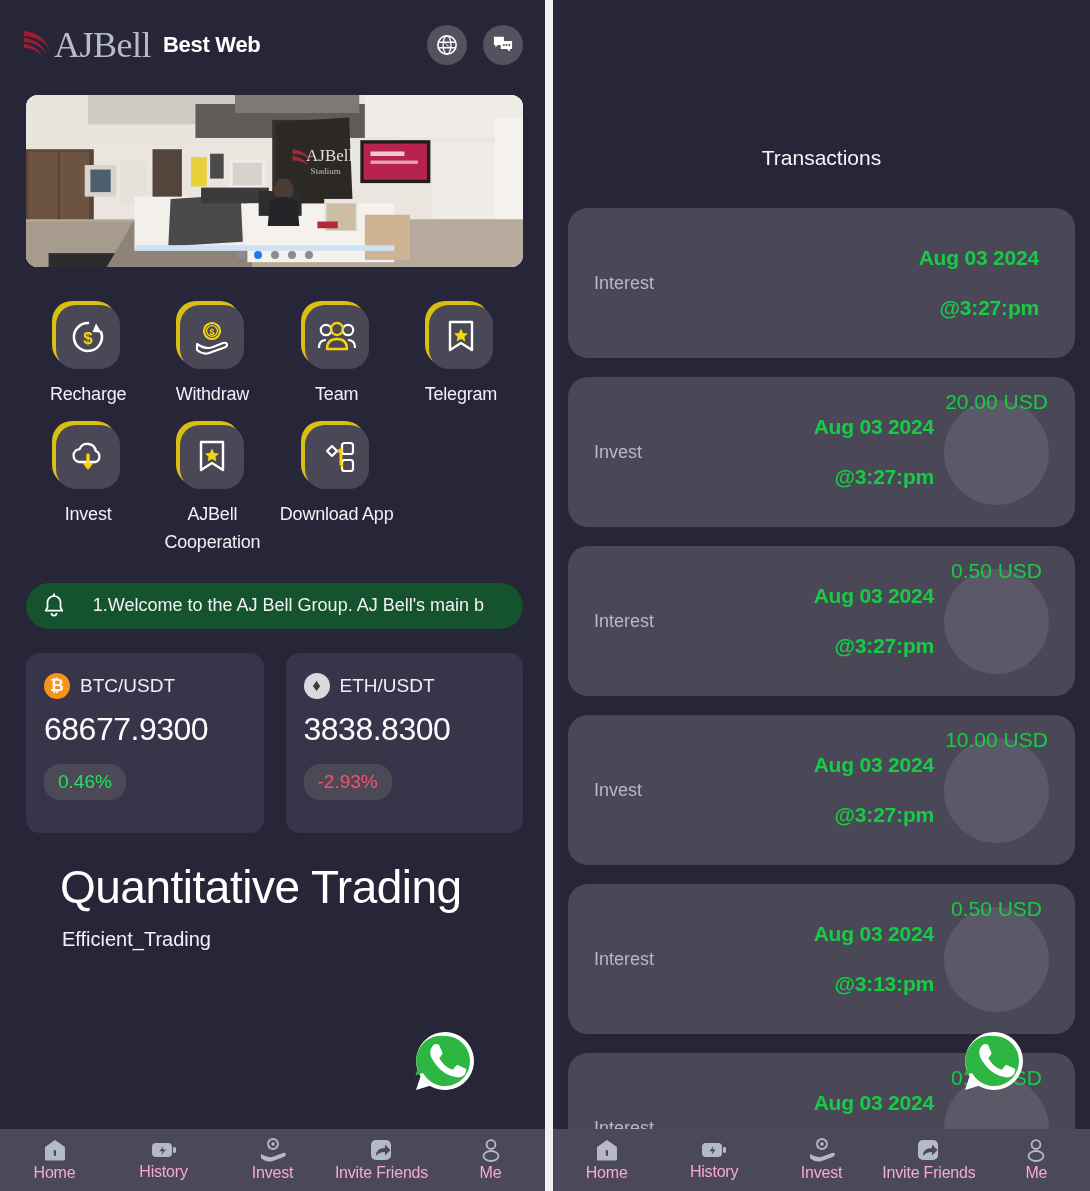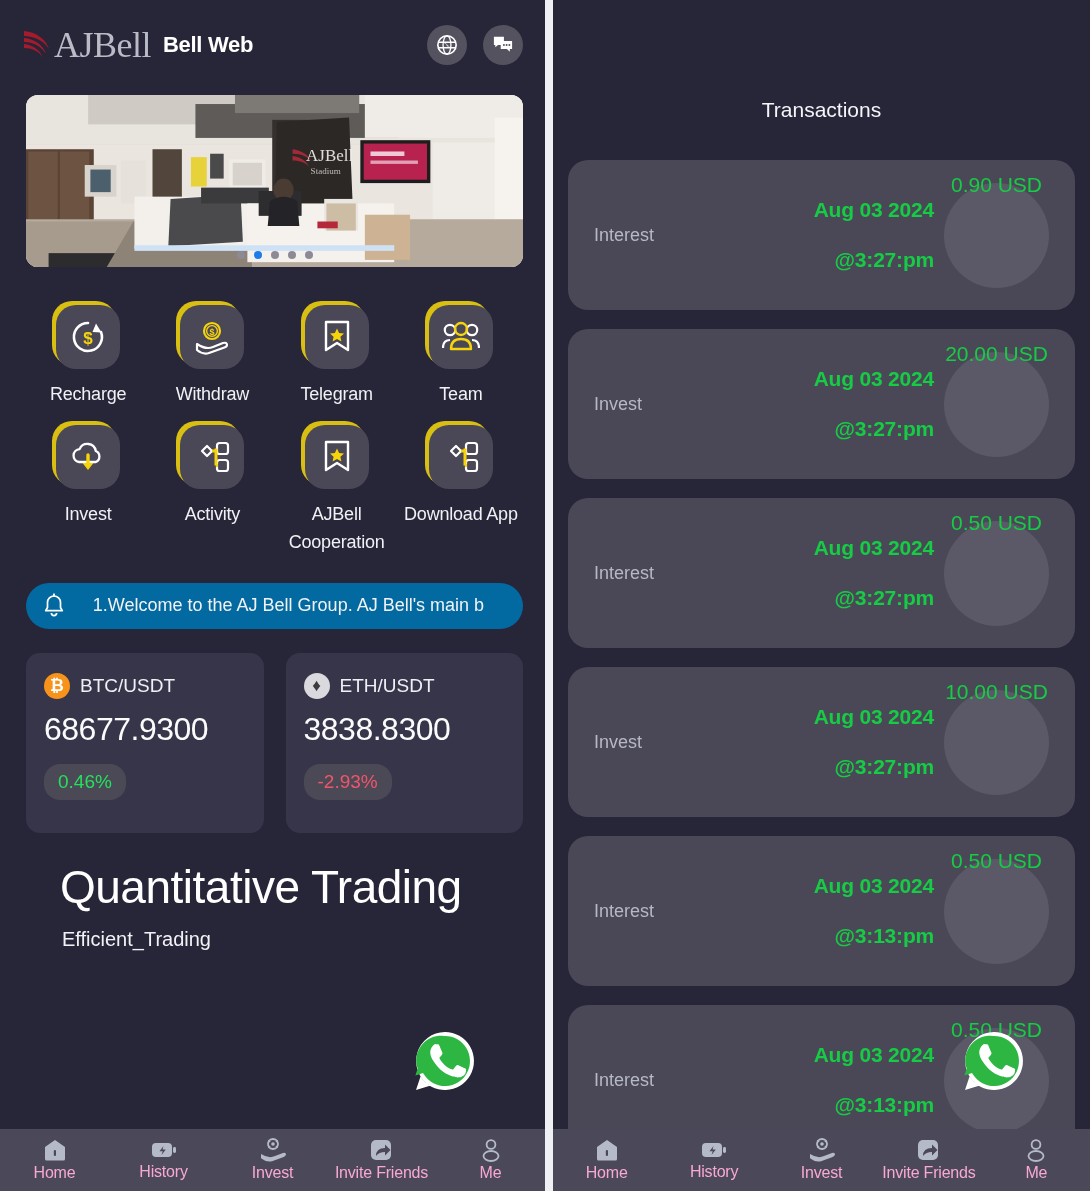--- a/index.html
+++ b/index.html
@@ -82,21 +82,21 @@
   }
   .menu-label {
     margin-top: 12px; font-size: 18px; color: #f0f1f4; text-align: center;
     line-height: 1.55; letter-spacing: -0.2px;
   }
 
   
   .announce {
     margin: 26px 22px 0 26px;
     height: 46px; border-radius: 23px;
-    background: #0369a1;
+    background: #14532d;
     display: flex; align-items: center;
     padding: 0 16px; overflow: hidden;
   }
   .announce-text {
     flex: 1; text-align: center;
     font-size: 18px; color: #f2f2f5; white-space: nowrap; overflow: hidden;
     padding-left: 4px;
   }
 
   
@@ -138,21 +138,21 @@
 
   
   .gutter { width: 8px; height: 1191px; background: #eef0f3; }
   .panel-right {
     position: relative;
     width: 537px; height: 1191px;
     background: #272538;
     overflow: hidden;
   }
   .tx-header {
-    height: 160px;
+    height: 208px;
     display: flex; align-items: flex-end; justify-content: center;
     padding-bottom: 38px;
   }
   .tx-title { font-size: 21px; color: #f4f5f8; }
   .tx-list { padding: 0 15px; }
   .tx-card {
     position: relative;
     height: 150px; border-radius: 20px;
     background: #4a4857;
     margin-bottom: 19px;
@@ -208,21 +208,21 @@
   <div class="panel-left">
 
     <div class="header">
       <div class="logo-wrap">
         <svg class="logo-mark" viewBox="0 0 30 36">
           <path d="M2 4 C14 5, 24 12, 27 22 C22 14, 12 9, 2 9 Z" fill="#a41b2d"></path>
           <path d="M2 11 C13 12, 21 18, 24 27 C19 19, 11 15, 2 15 Z" fill="#a41b2d"></path>
           <path d="M2 17 C11 18, 18 23, 21 31 C17 24, 10 21, 2 21 Z" fill="#a41b2d"></path>
         </svg>
         <span class="logo-text">AJBell</span>
-        <span class="logo-best">Bell Web</span>
+        <span class="logo-best">Best Web</span>
       </div>
       <div class="header-actions">
         <div class="hbtn">
           <svg width="22" height="22" viewBox="0 0 24 24">
             <circle cx="12" cy="12" r="10" fill="none" stroke="#fff" stroke-width="1.8"></circle>
             <ellipse cx="12" cy="12" rx="4.3" ry="10" fill="none" stroke="#fff" stroke-width="1.4"></ellipse>
             <path d="M2.4 9h19.2M2.4 15h19.2" stroke="#fff" stroke-width="1.4"></path>
             <path d="M7 6.5c1.5 1.5 1 3.5 3 4s1 3 3 3 2 2.5 3.5 2" fill="#fff" opacity="0.75"></path>
           </svg>
         </div>
@@ -327,100 +327,86 @@
             </svg>
           </div>
         </div>
         <div class="menu-label">Withdraw</div>
       </div>
 
       <div class="menu-item">
         <div class="menu-icon-box">
           <div class="menu-icon-accent"></div>
           <div class="menu-icon-face">
-            <svg width="32" height="36" viewBox="0 0 32 36">
-              <path d="M5 3h22v28l-11-7l-11 7z" fill="none" stroke="#fff" stroke-width="2.4" stroke-linejoin="round"></path>
-              <path d="M16 9.5l2.1 4.4l4.9.5l-3.6 3.3l1 4.8l-4.4-2.5l-4.4 2.5l1-4.8l-3.6-3.3l4.9-.5z" fill="#f5d40b"></path>
-            </svg>
-          </div>
-        </div>
-        <div class="menu-label">Telegram</div>
-      </div>
-
-      <div class="menu-item">
-        <div class="menu-icon-box">
-          <div class="menu-icon-accent"></div>
-          <div class="menu-icon-face">
             <svg width="38" height="34" viewBox="0 0 38 34">
               <circle cx="8" cy="10" r="5.2" fill="none" stroke="#fff" stroke-width="2.2"></circle>
               <path d="M1 28 q0-8 7-8" fill="none" stroke="#fff" stroke-width="2.2"></path>
               <circle cx="30" cy="10" r="5.2" fill="none" stroke="#fff" stroke-width="2.2"></circle>
               <path d="M37 28 q0-8 -7-8" fill="none" stroke="#fff" stroke-width="2.2"></path>
               <circle cx="19" cy="9" r="6" fill="none" stroke="#f5d40b" stroke-width="2.4"></circle>
               <path d="M9 29 q0-10 10-10 q10 0 10 10z" fill="none" stroke="#f5d40b" stroke-width="2.4" stroke-linejoin="round"></path>
             </svg>
           </div>
         </div>
         <div class="menu-label">Team</div>
+      </div>
+
+      <div class="menu-item">
+        <div class="menu-icon-box">
+          <div class="menu-icon-accent"></div>
+          <div class="menu-icon-face">
+            <svg width="32" height="36" viewBox="0 0 32 36">
+              <path d="M5 3h22v28l-11-7l-11 7z" fill="none" stroke="#fff" stroke-width="2.4" stroke-linejoin="round"></path>
+              <path d="M16 9.5l2.1 4.4l4.9.5l-3.6 3.3l1 4.8l-4.4-2.5l-4.4 2.5l1-4.8l-3.6-3.3l4.9-.5z" fill="#f5d40b"></path>
+            </svg>
+          </div>
+        </div>
+        <div class="menu-label">Telegram</div>
       </div>
 
       <div class="menu-item">
         <div class="menu-icon-box">
           <div class="menu-icon-accent"></div>
           <div class="menu-icon-face">
             <svg width="38" height="34" viewBox="0 0 38 34">
               <path d="M10 22 a6.5 6.5 0 0 1 0.6-12.9 a8.5 8.5 0 0 1 16.2 1.9 a6 6 0 0 1 0 11z" fill="none" stroke="#fff" stroke-width="2.3" stroke-linejoin="round"></path>
               <path d="M19 15v10" stroke="#f5d40b" stroke-width="3.4" stroke-linecap="round"></path>
               <path d="M13.5 23 L19 30 L24.5 23z" fill="#f5d40b"></path>
             </svg>
           </div>
         </div>
         <div class="menu-label">Invest</div>
+      </div>
+
+
+      <div class="menu-item">
+        <div class="menu-icon-box">
+          <div class="menu-icon-accent"></div>
+          <div class="menu-icon-face">
+            <svg width="32" height="36" viewBox="0 0 32 36">
+              <path d="M5 3h22v28l-11-7l-11 7z" fill="none" stroke="#fff" stroke-width="2.4" stroke-linejoin="round"></path>
+              <path d="M16 9.5l2.1 4.4l4.9.5l-3.6 3.3l1 4.8l-4.4-2.5l-4.4 2.5l1-4.8l-3.6-3.3l4.9-.5z" fill="#f5d40b"></path>
+            </svg>
+          </div>
+        </div>
+        <div class="menu-label">AJBell Cooperation</div>
       </div>
 
       <div class="menu-item">
         <div class="menu-icon-box">
           <div class="menu-icon-accent"></div>
           <div class="menu-icon-face">
             <svg width="38" height="34" viewBox="0 0 38 34">
               <path d="M9 11 L14 6 L19 11 L14 16z" fill="none" stroke="#fff" stroke-width="2.2" stroke-linejoin="round"></path>
               <rect x="24" y="3" width="11" height="11" rx="2.6" fill="none" stroke="#fff" stroke-width="2.2"></rect>
               <rect x="24" y="20" width="11" height="11" rx="2.6" fill="none" stroke="#fff" stroke-width="2.2"></rect>
               <path d="M19 11 h4 M23 8.5 v17 M23 25.5 h2" fill="none" stroke="#f5d40b" stroke-width="3"></path>
             </svg>
           </div>
         </div>
-        <div class="menu-label">Activity</div>
-      </div>
-
-      <div class="menu-item">
-        <div class="menu-icon-box">
-          <div class="menu-icon-accent"></div>
-          <div class="menu-icon-face">
-            <svg width="32" height="36" viewBox="0 0 32 36">
-              <path d="M5 3h22v28l-11-7l-11 7z" fill="none" stroke="#fff" stroke-width="2.4" stroke-linejoin="round"></path>
-              <path d="M16 9.5l2.1 4.4l4.9.5l-3.6 3.3l1 4.8l-4.4-2.5l-4.4 2.5l1-4.8l-3.6-3.3l4.9-.5z" fill="#f5d40b"></path>
-            </svg>
-          </div>
-        </div>
-        <div class="menu-label">AJBell Cooperation</div>
-      </div>
-
-      <div class="menu-item">
-        <div class="menu-icon-box">
-          <div class="menu-icon-accent"></div>
-          <div class="menu-icon-face">
-            <svg width="38" height="34" viewBox="0 0 38 34">
-              <path d="M9 11 L14 6 L19 11 L14 16z" fill="none" stroke="#fff" stroke-width="2.2" stroke-linejoin="round"></path>
-              <rect x="24" y="3" width="11" height="11" rx="2.6" fill="none" stroke="#fff" stroke-width="2.2"></rect>
-              <rect x="24" y="20" width="11" height="11" rx="2.6" fill="none" stroke="#fff" stroke-width="2.2"></rect>
-              <path d="M19 11 h4 M23 8.5 v17 M23 25.5 h2" fill="none" stroke="#f5d40b" stroke-width="3"></path>
-            </svg>
-          </div>
-        </div>
         <div class="menu-label">Download App</div>
       </div>
     </div>
 
     <div class="announce">
       <svg width="24" height="26" viewBox="0 0 24 26">
         <path d="M12 3 a6.5 6.5 0 0 1 6.5 6.5 v5 l1.8 3.2 h-16.6 l1.8-3.2 v-5 A6.5 6.5 0 0 1 12 3z" fill="none" stroke="#fff" stroke-width="1.7" stroke-linejoin="round"></path>
         <path d="M12 1.2v1.8" stroke="#fff" stroke-width="1.7" stroke-linecap="round"></path>
         <path d="M9.4 20 a2.6 2.6 0 0 0 5.2 0" fill="none" stroke="#fff" stroke-width="1.7"></path>
       </svg>
@@ -511,24 +497,20 @@
     </div>
 
     <div class="tx-list">
 
       <div class="tx-card">
         <div class="tx-type">Interest</div>
         <div class="tx-when">
           <div class="tx-date">Aug 03 2024</div>
           <div class="tx-time">@3:27:pm</div>
         </div>
-        <div class="tx-amount-wrap">
-          <div class="tx-amount-circle"></div>
-          <div class="tx-amount">0.90 USD</div>
-        </div>
       </div>
 
       <div class="tx-card">
         <div class="tx-type">Invest</div>
         <div class="tx-when">
           <div class="tx-date">Aug 03 2024</div>
           <div class="tx-time">@3:27:pm</div>
         </div>
         <div class="tx-amount-wrap">
           <div class="tx-amount-circle"></div>

